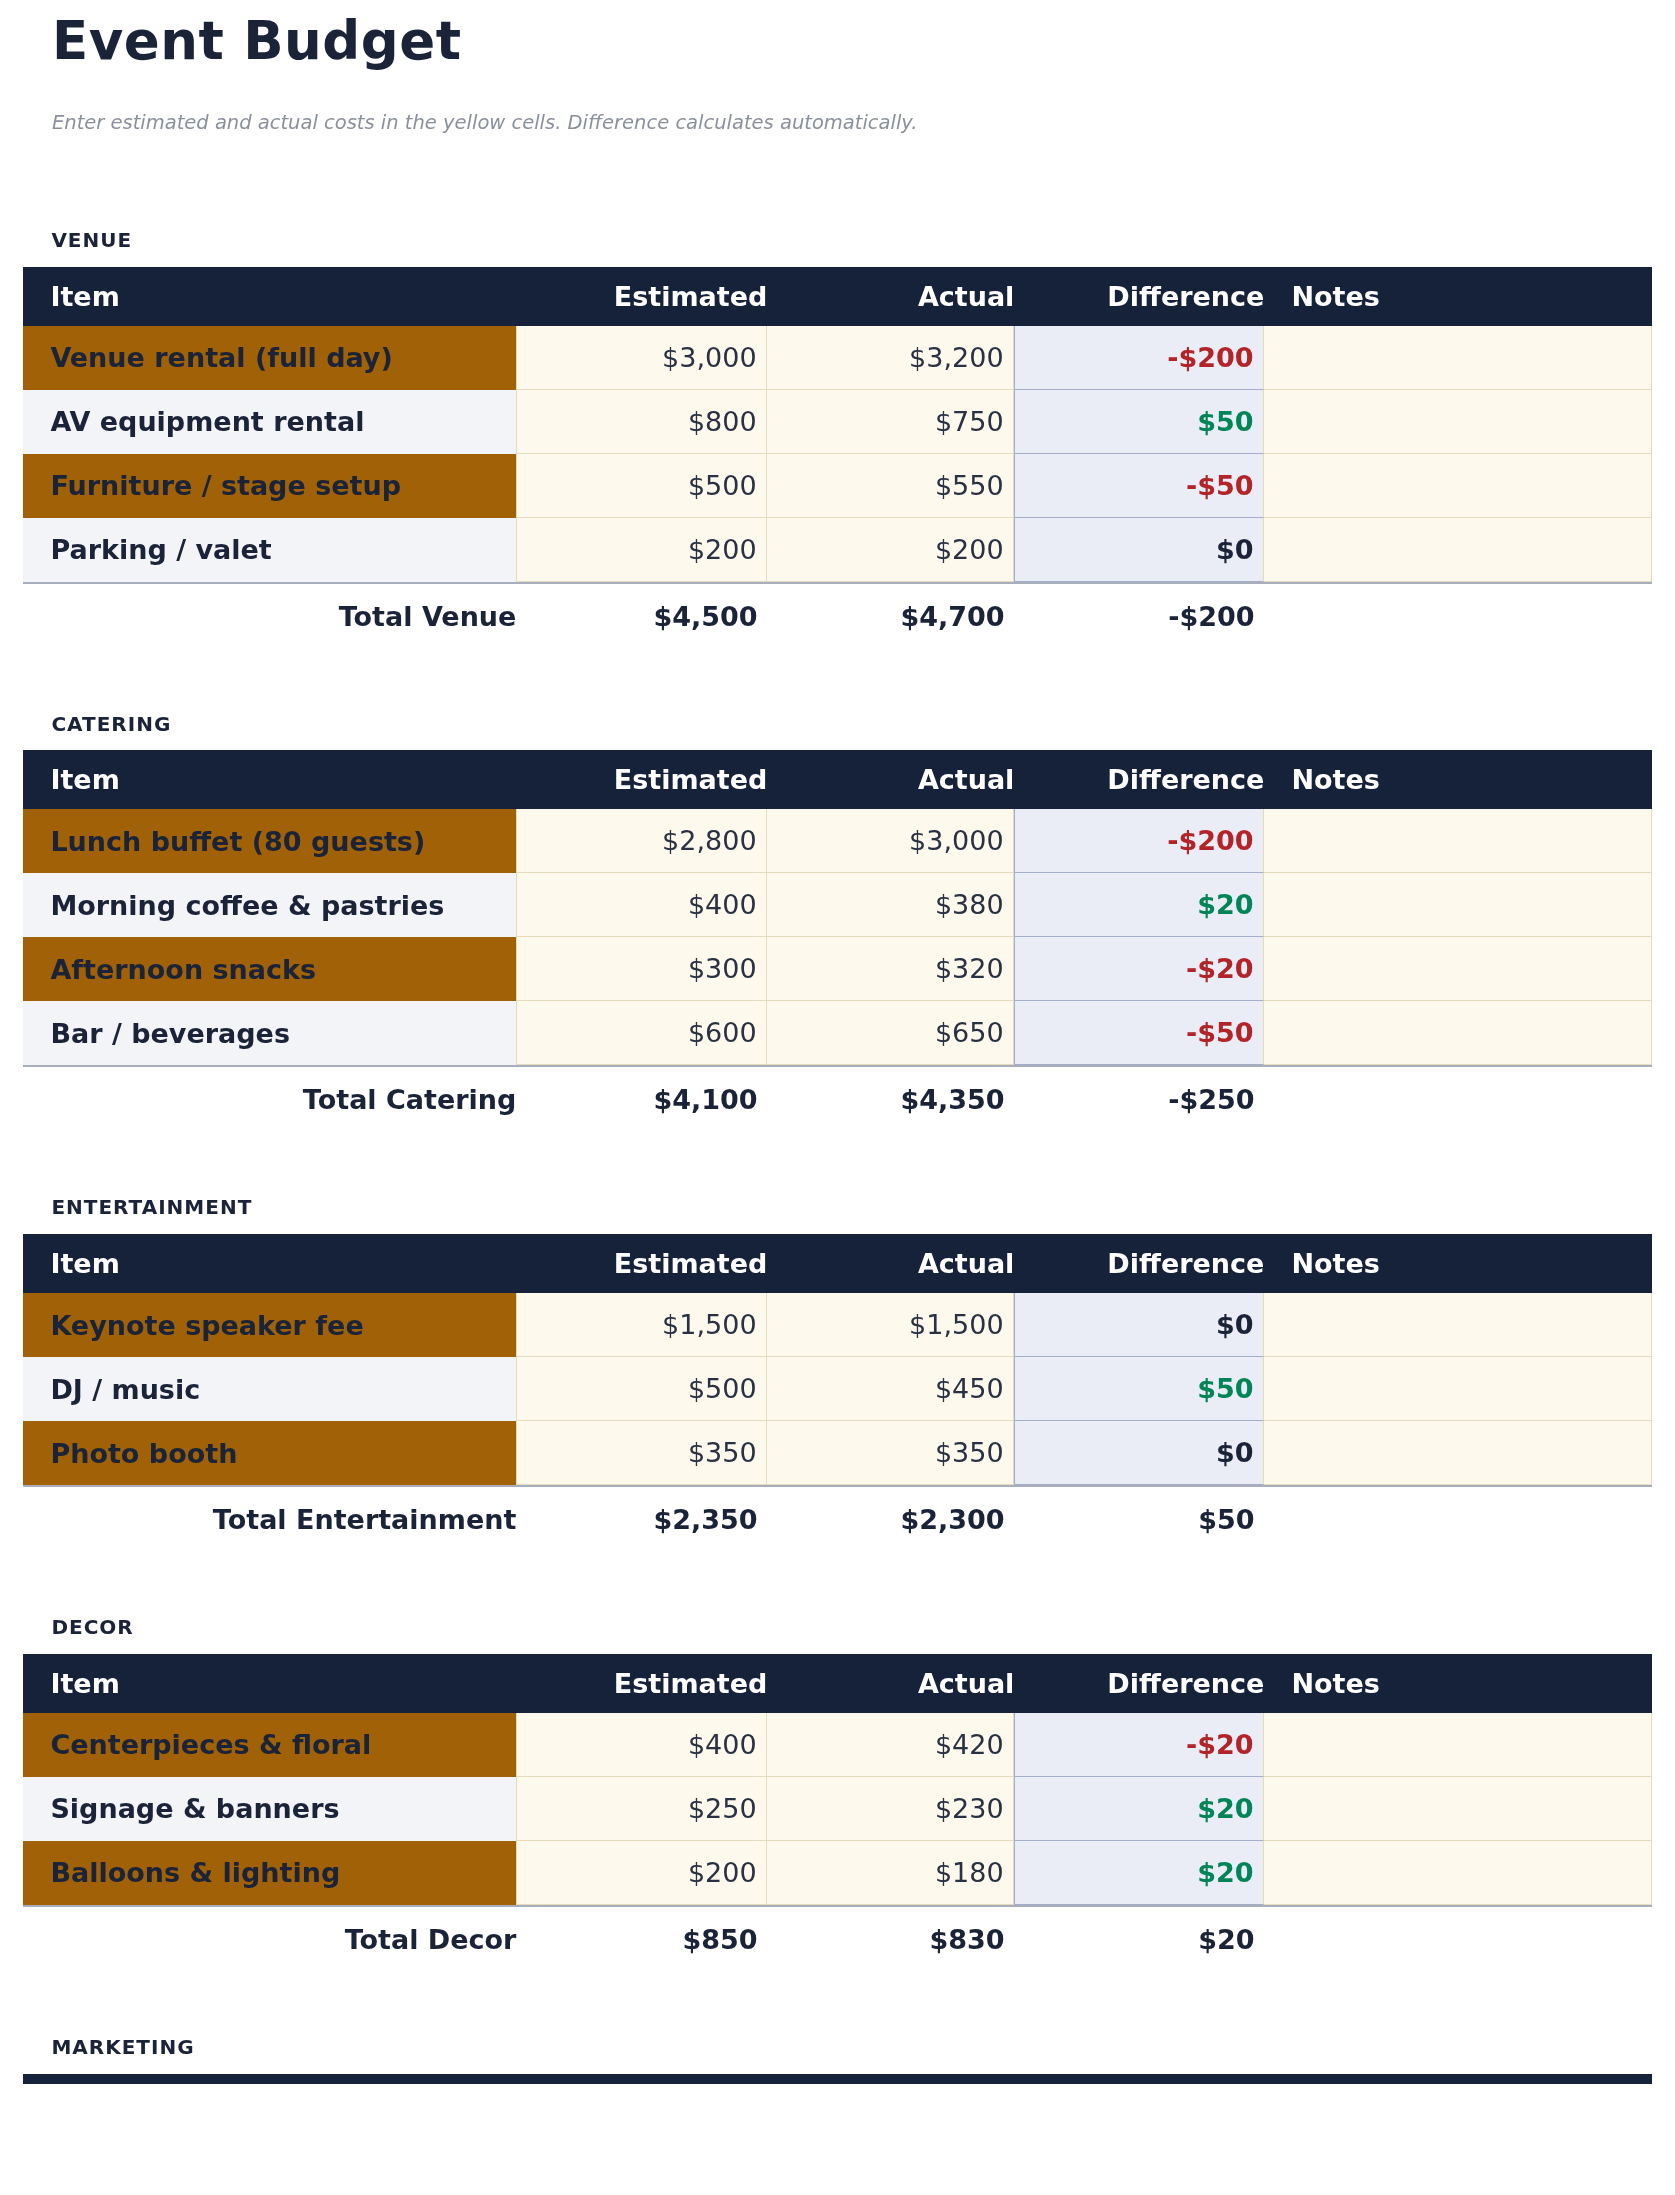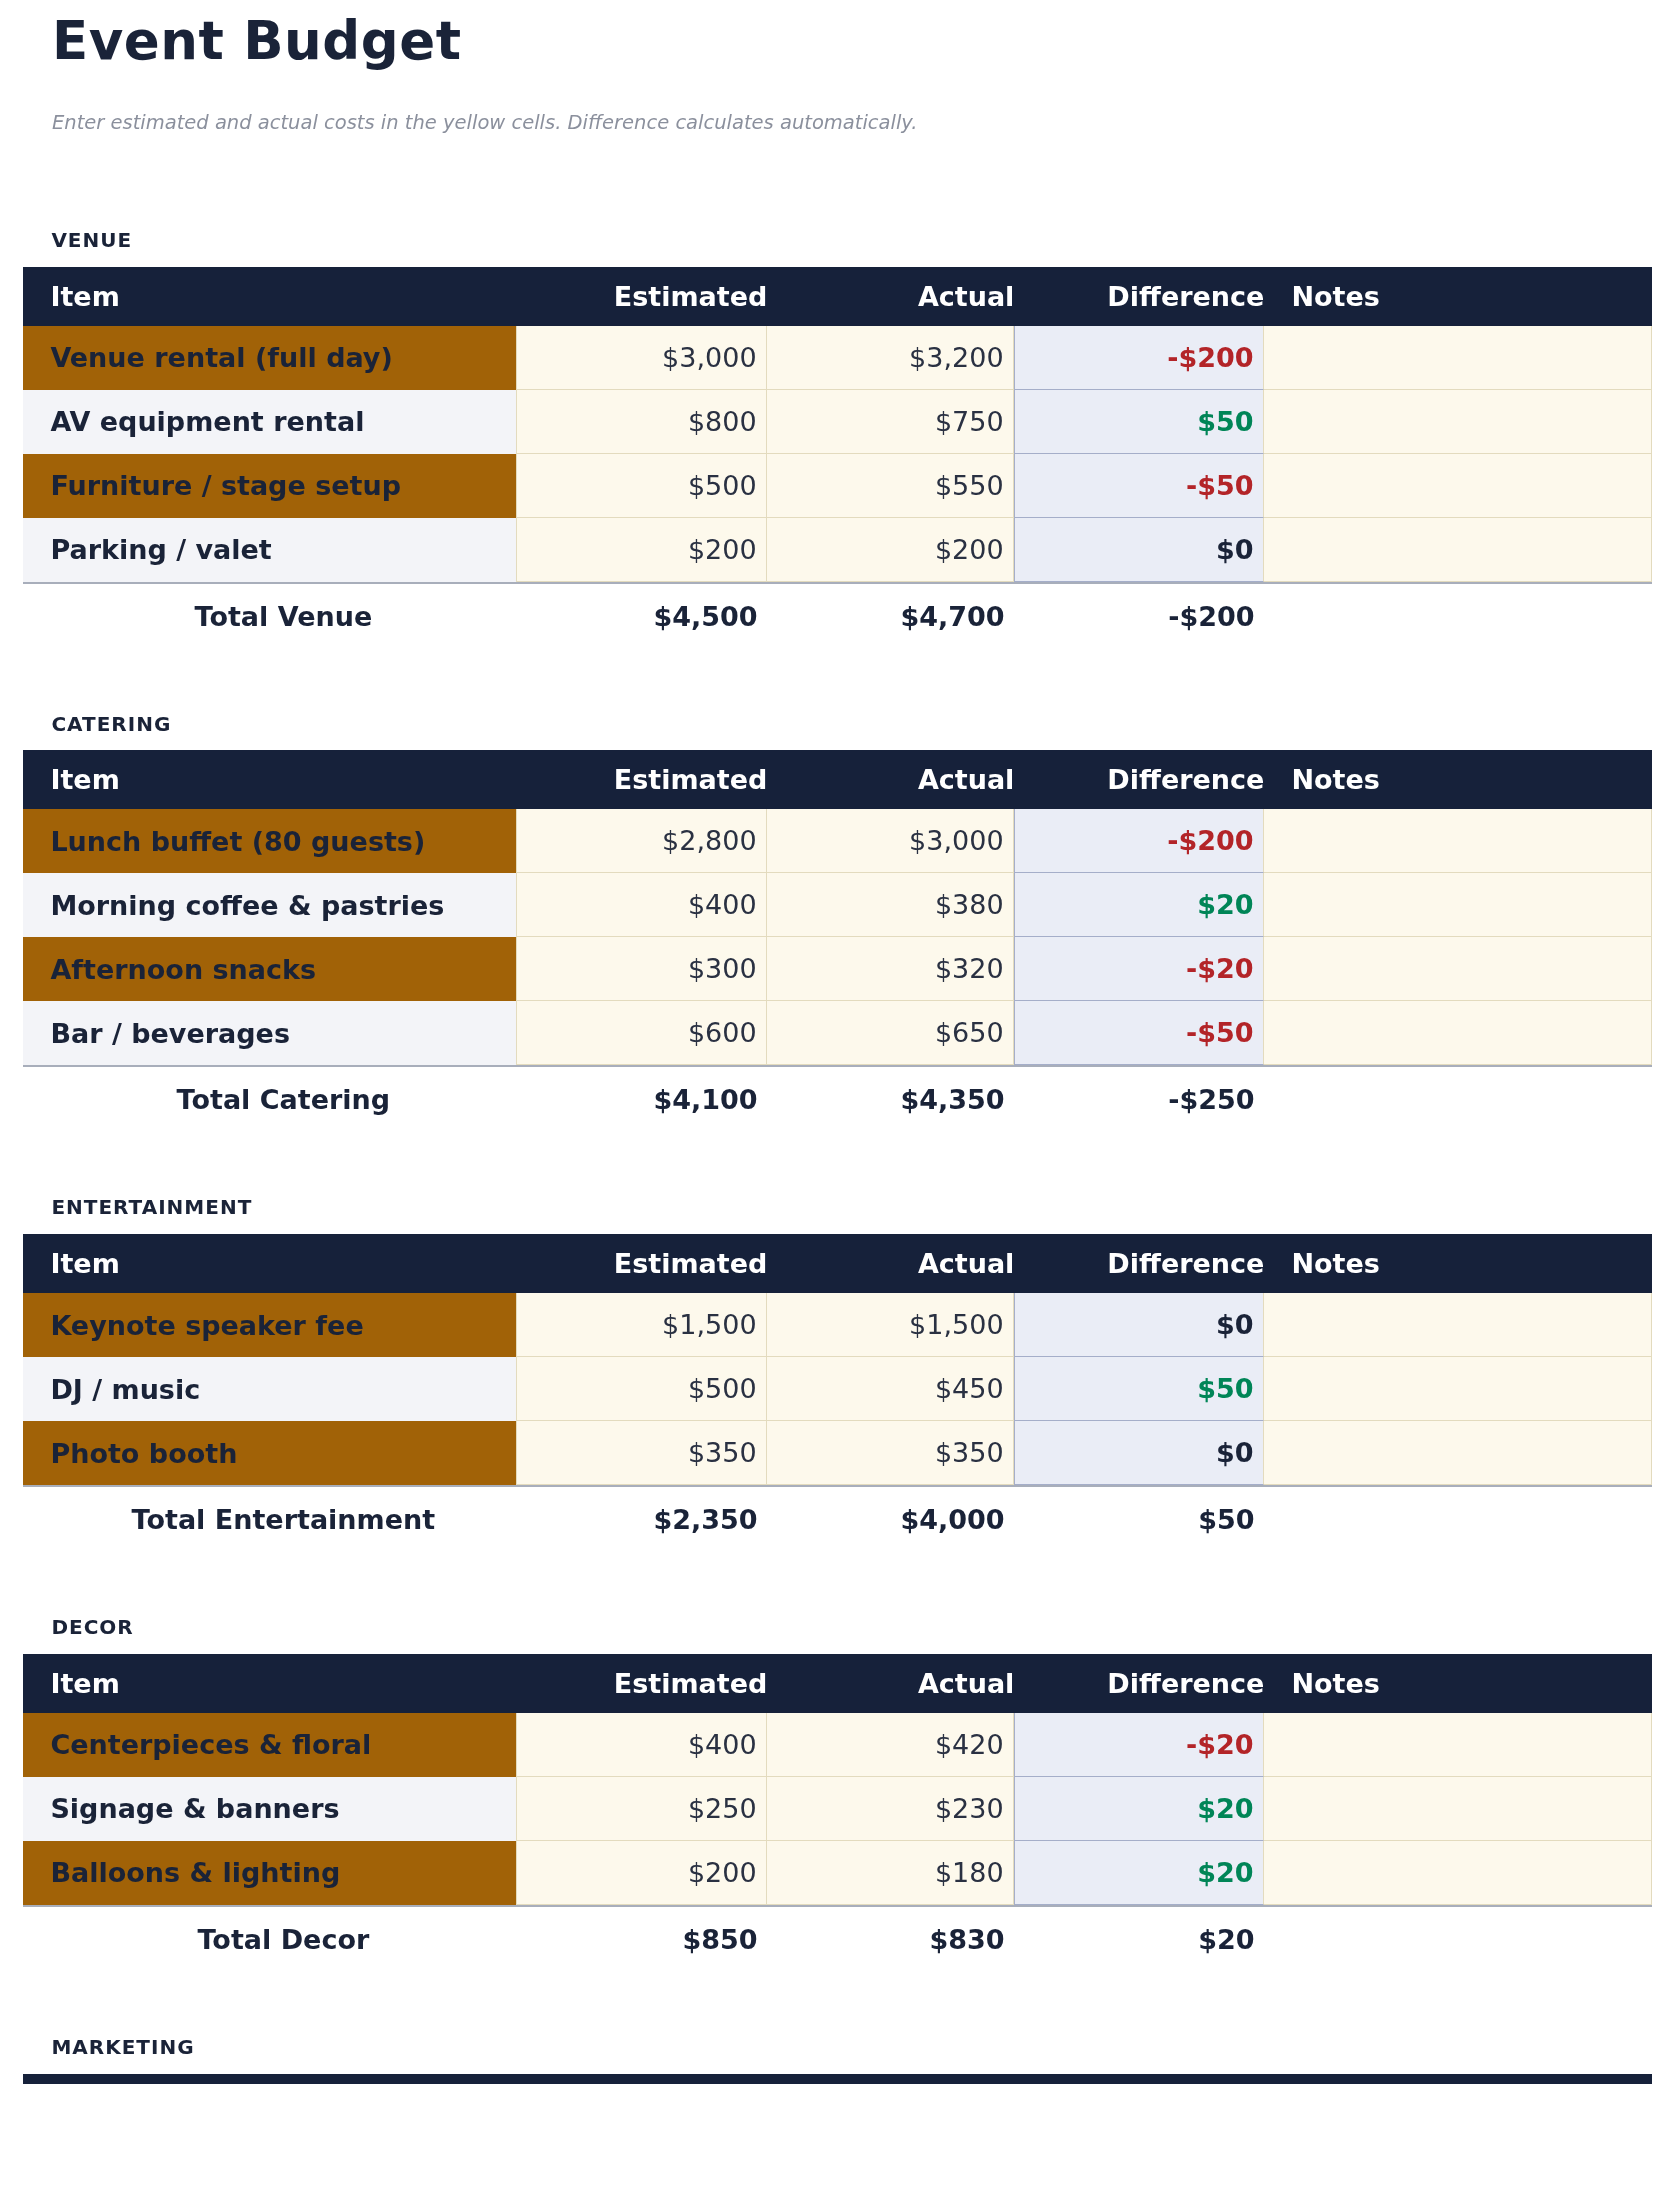--- a/index.html
+++ b/index.html
@@ -80,21 +80,21 @@
     border-bottom:1px solid var(--cream-border);
   }
   .diff-negative{color:var(--neg);}
   .diff-positive{color:var(--pos);}
   .diff-zero{color:var(--navy-text);}
   tr.total-row td{
     height:67px;background:#FFFFFF;border:none;
     border-top:2px solid var(--total-border);
     font-weight:bold;color:var(--navy-text);
   }
-  tr.total-row td.t-label{text-align:center;padding-left:27px;}
+  tr.total-row td.t-label{text-align:right;padding-left:27px;}
   tr.total-row td.t-money{text-align:right;padding-right:9.8px;}
   .clipped-header{
     width:1629px;height:9.8px;background:var(--navy);
   }
 </style>
 </head>
 <body>
 
 <header>
   <h1>Event Budget</h1>
@@ -257,21 +257,21 @@
           <tr>
             <td class="item-cell">Photo booth</td>
             <td class="money-cell first-money">$350</td>
             <td class="money-cell">$350</td>
             <td class="diff-cell diff-zero">$0</td>
             <td class="notes-cell"></td>
           </tr>
           <tr class="total-row">
             <td class="t-label">Total Entertainment</td>
             <td class="t-money">$2,350</td>
-            <td class="t-money">$4,000</td>
+            <td class="t-money">$2,300</td>
             <td class="t-money diff-positive">$50</td>
             <td></td>
           </tr>
         </tbody>
       </table>
     </section>
 
   <section>
     <h2 class="section-title">DECOR</h2>
   <table class="budget-table">

